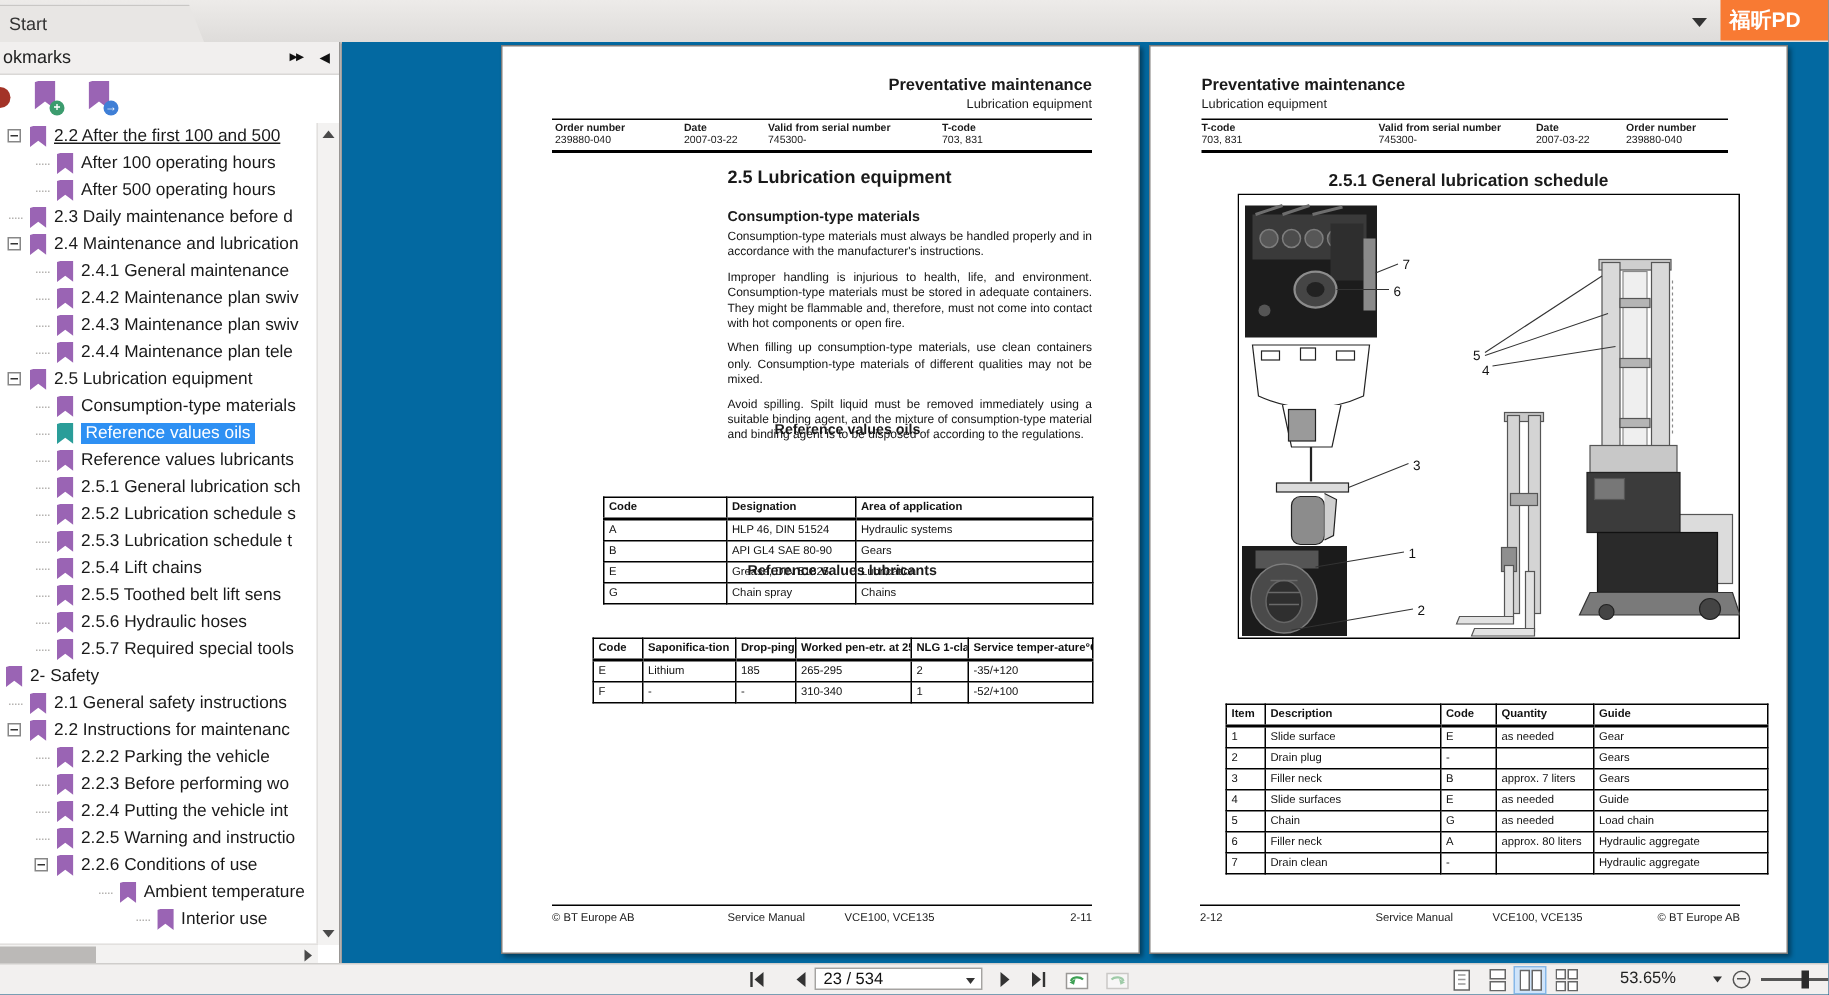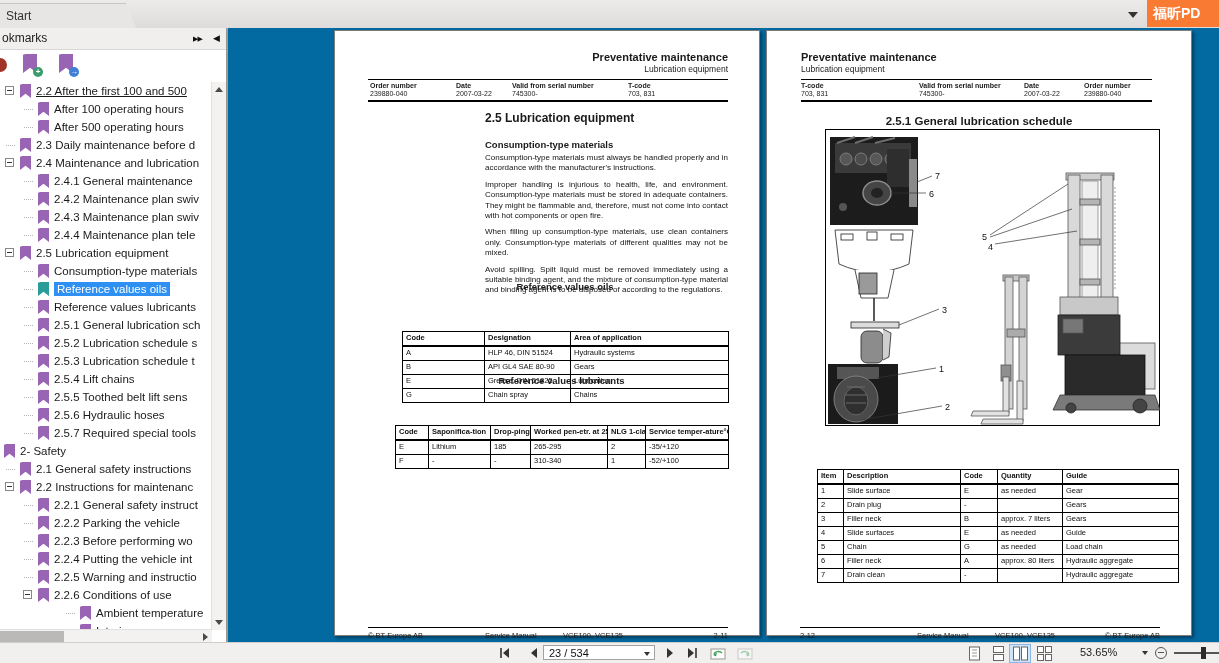--- a/index.html
+++ b/index.html
@@ -41,21 +41,21 @@
          color:#fff;font-size:8px;line-height:10px;text-align:center;font-weight:bold;}
   .badge-green{background:#3c9c6e;}
   .badge-blue{background:#3f7fd6;}
   .badge-green::after{content:'+';}
   .badge-blue::after{content:'\2192';}
   .tree{position:absolute;top:54px;left:0;width:203px;height:551px;overflow:hidden;}
   .bm-row{display:flex;align-items:center;height:18px;white-space:nowrap;overflow:hidden;}
   .bm-row.lvl0{padding-left:4px;}
   .bm-row.lvl1{padding-left:4px;}
   .bm-row.lvl2{padding-left:22px;}
-  .bm-row.lvl3{padding-left:64px;}
+  .bm-row.lvl3{padding-left:64px;justify-content:center;}
   .bm-slot{display:inline-block;width:16px;height:18px;position:relative;flex:none;}
   .bm-slot.exp::before{content:'';position:absolute;left:1px;top:4px;width:9px;height:9px;
                        border:1px solid #878787;background:#fff;box-sizing:border-box;}
   .bm-slot.exp::after{content:'';position:absolute;left:3px;top:8px;width:5px;
                       border-top:1px solid #333;}
   .bm-slot:not(.exp)::after{content:'';position:absolute;left:2px;top:9px;width:9px;
                       border-top:1px dotted #b5b3b1;}
   .bm-ic{width:11px;height:14px;margin-right:5px;flex:none;background:#9a64b4;
          clip-path:polygon(0 5%,20% 0,100% 0,100% 100%,50% 70%,0 100%);}
   .sel .bm-ic{background:#2a9d99;}
@@ -111,21 +111,21 @@
             font-size:7.5px;color:#111;margin-top:36px;}
   table.pdf th,table.pdf td{border:1px solid #000;padding:1px 3px;height:11px;
             overflow:hidden;white-space:nowrap;text-align:left;vertical-align:top;}
   table.pdf th{border-bottom:2px solid #000;font-weight:bold;}
   .t-oils{left:67px;top:264px;width:326px;}
   .t-lub{left:60px;top:358px;width:333px;}
   .t-lub th{white-space:normal;height:44px;}
   .t-sched{left:50px;top:402px;width:361px;}
   .figure{position:absolute;left:58px;top:98px;width:335px;height:297px;}
   .pfoot{position:absolute;left:33px;width:360px;top:572px;border-top:1px solid #000;
-         height:14px;font-size:7.5px;margin-top:24px;}
+         height:14px;font-size:7.5px;}
   .pfoot span{position:absolute;top:3px;}
   .f-l{left:0;}.f-c1{left:117px;}.f-c2{left:195px;}.f-r{right:0;}
   
   .statusbar{position:absolute;left:0;right:0;bottom:0;height:20px;background:#f2f0ef;
              border-top:1px solid #cfcdcb;}
   .sb-btn{position:absolute;top:3px;width:16px;height:14px;}
   .combo{position:absolute;left:543px;top:2px;width:112px;height:15px;background:#fff;
          border:1px solid #a5a3a1;font-size:11px;line-height:15px;padding-left:5px;
          box-sizing:border-box;color:#111;}
   .combo-caret{position:absolute;right:4px;top:6px;width:0;height:0;
@@ -282,25 +282,20 @@
         <span class="bm-lb">2.1 General safety instructions</span>
       </div>
       <div class="bm-row lvl1">
         <span class="bm-slot exp"></span>
         <span class="bm-ic"></span>
         <span class="bm-lb">2.2 Instructions for maintenanc</span>
       </div>
       <div class="bm-row lvl2">
         <span class="bm-slot"></span>
         <span class="bm-ic"></span>
-        <span class="bm-lb">2.2.1 General safety instruct</span>
-      </div>
-      <div class="bm-row lvl2">
-        <span class="bm-slot"></span>
-        <span class="bm-ic"></span>
         <span class="bm-lb">2.2.2 Parking the vehicle</span>
       </div>
       <div class="bm-row lvl2">
         <span class="bm-slot"></span>
         <span class="bm-ic"></span>
         <span class="bm-lb">2.2.3 Before performing wo</span>
       </div>
       <div class="bm-row lvl2">
         <span class="bm-slot"></span>
         <span class="bm-ic"></span>

